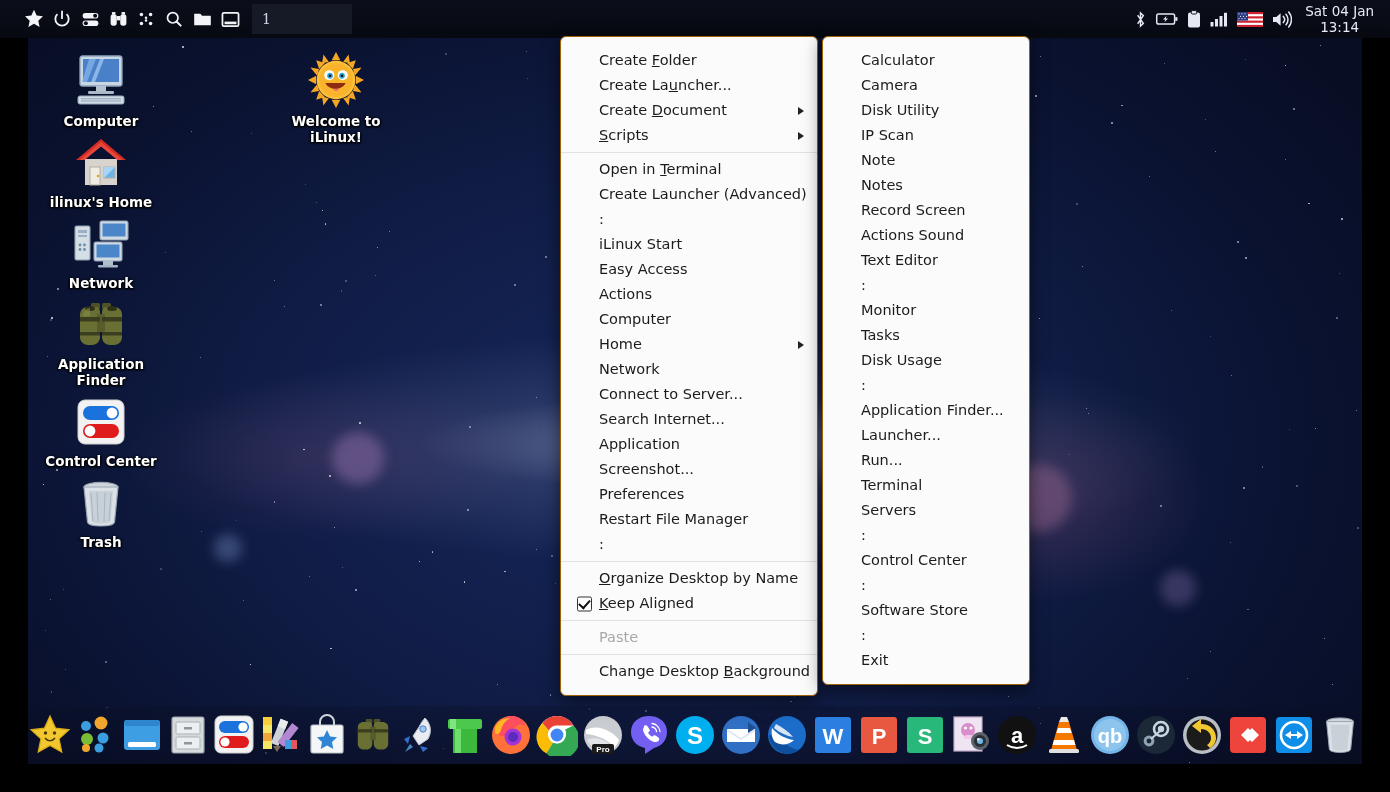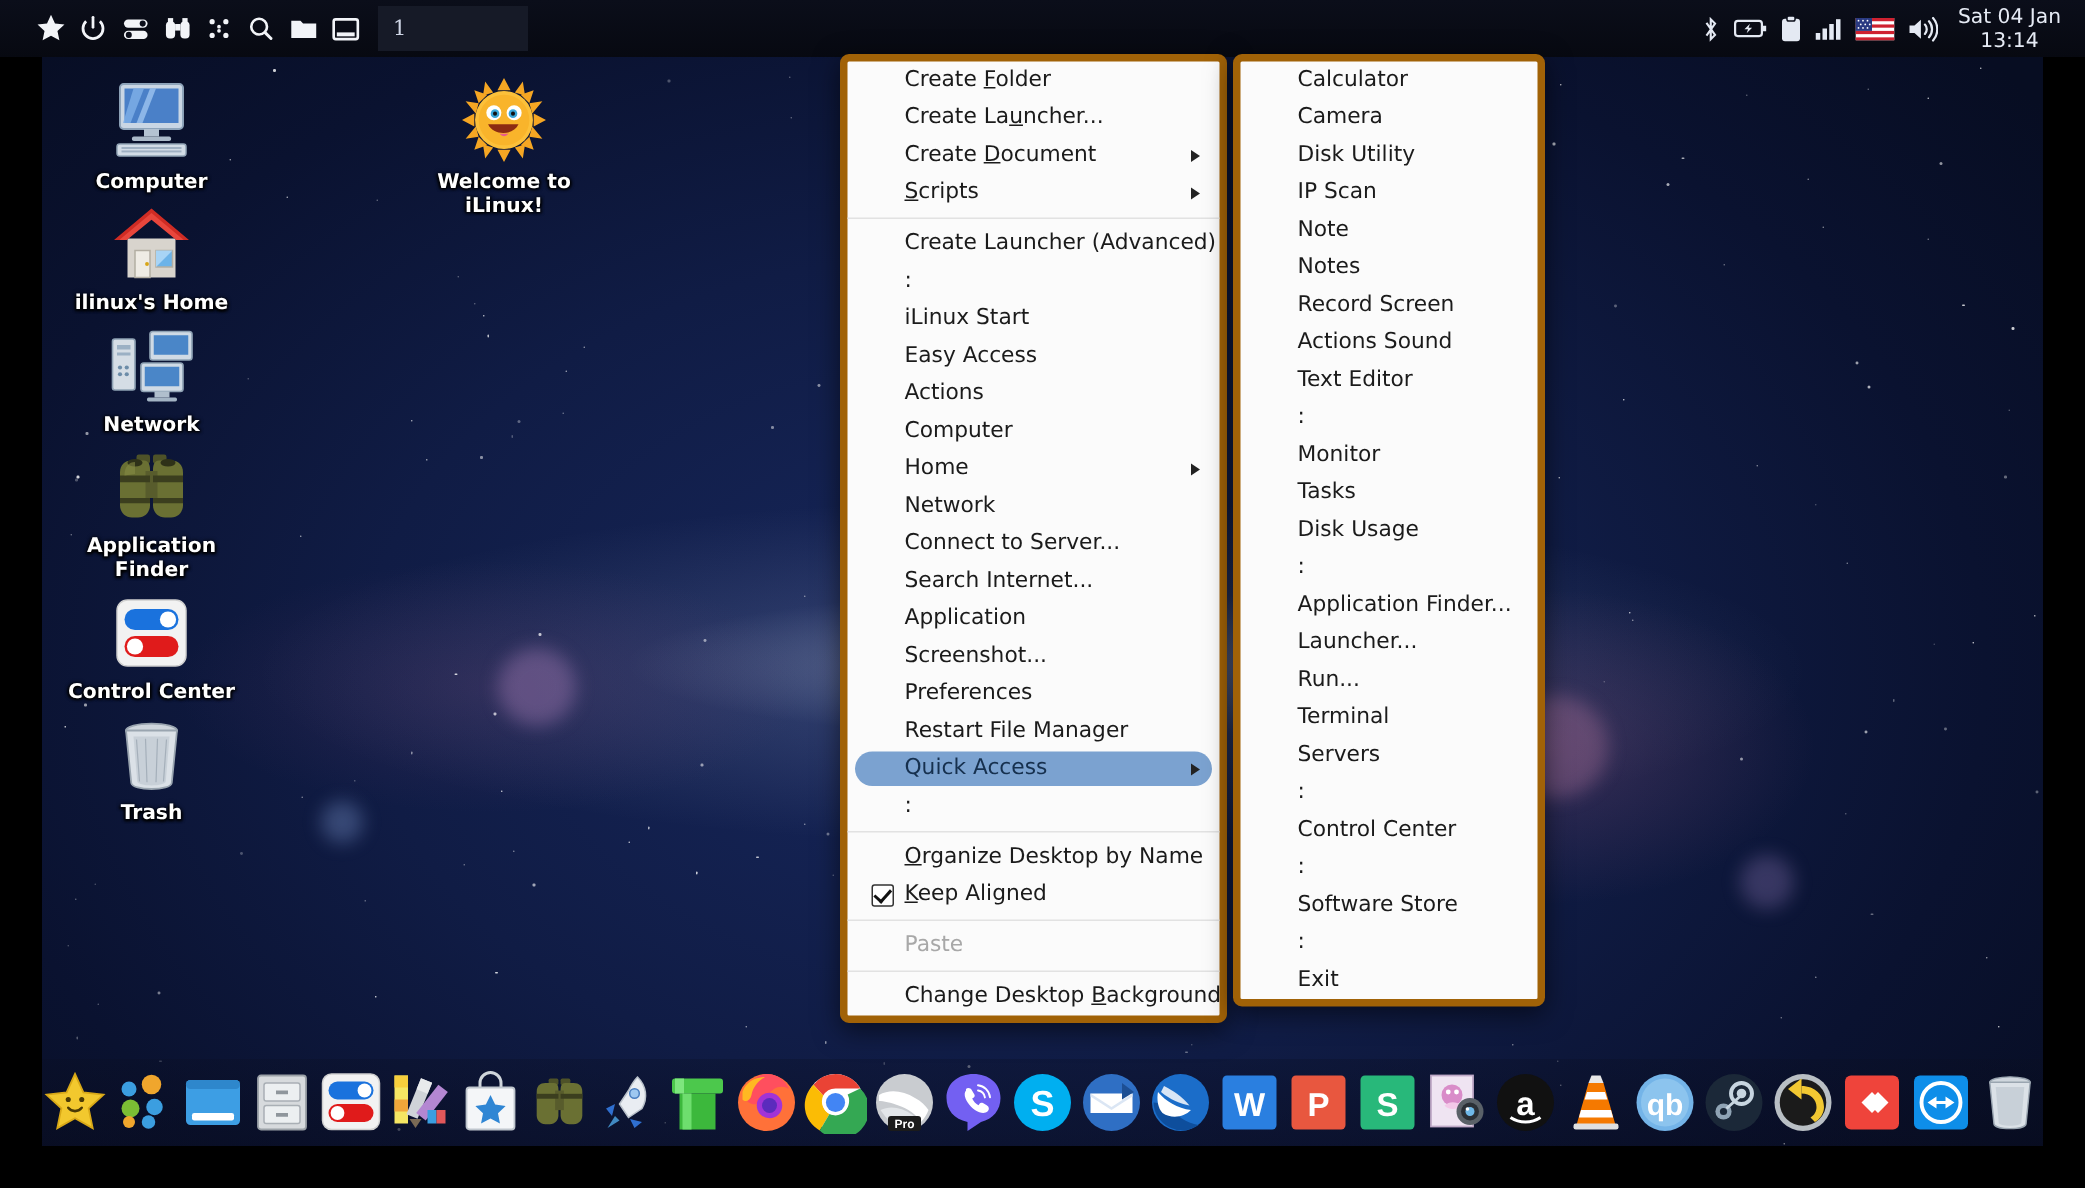--- a/index.html
+++ b/index.html
@@ -57,24 +57,24 @@
     position:absolute; width:130px; text-align:center; cursor:default; user-select:none;
   }
   .desk-icon .ico{ height:56px; display:flex; align-items:flex-end; justify-content:center; }
   .desk-icon .lbl{
     margin-top:5px; color:#fff; font-size:13.5px; font-weight:bold; line-height:16px;
     text-shadow:0 0 3px #000, 1px 1px 2px #000, -1px 1px 2px #000;
   }
 
   
   .menu{
-    position:absolute; background:#fbfbfb; border:5px solid #a16207;
+    position:absolute; background:#fbfbfb; border:1px solid #a16207;
     border-radius:6px; z-index:80;
     box-shadow:0 5px 18px rgba(0,0,0,.55);
-    padding:0 0;
+    padding:11px 0;
     font-size:14.5px; color:#1b1b1b;
   }
   .mi{
     position:relative; display:flex; align-items:center;
     height:25px; padding:0 14px 0 38px; white-space:nowrap; cursor:default;
   }
   .mi .mlabel{ line-height:25px; }
   .mi.sel{ color:#16304e; }
   .mi .hl{
     position:absolute; left:5px; right:5px; top:1px; bottom:1px;
@@ -565,20 +565,23 @@
       <div class="mi">
         <span class="mlabel">Create <u>D</u>ocument</span>
         <span class="arrow"></span>
       </div>
       <div class="mi">
         <span class="mlabel"><u>S</u>cripts</span>
         <span class="arrow"></span>
       </div>
       <div class="sep"></div>
       <div class="mi">
+        <span class="mlabel">Open in <u>T</u>erminal</span>
+      </div>
+      <div class="mi">
         <span class="mlabel">Create Launcher (Advanced)</span>
       </div>
       <div class="mi">
         <span class="mlabel">:</span>
       </div>
       <div class="mi">
         <span class="mlabel">iLinux Start</span>
       </div>
       <div class="mi">
         <span class="mlabel">Easy Access</span>
@@ -606,25 +609,20 @@
         <span class="mlabel">Application</span>
       </div>
       <div class="mi">
         <span class="mlabel">Screenshot...</span>
       </div>
       <div class="mi">
         <span class="mlabel">Preferences</span>
       </div>
       <div class="mi">
         <span class="mlabel">Restart File Manager</span>
-      </div>
-      <div class="mi sel">
-        <div class="hl"></div>
-        <span class="mlabel">Quick Access</span>
-        <span class="arrow"></span>
       </div>
       <div class="mi">
         <span class="mlabel">:</span>
       </div>
       <div class="sep"></div>
       <div class="mi">
         <span class="mlabel"><u>O</u>rganize Desktop by Name</span>
       </div>
       <div class="mi">
         <span class="check"></span>

